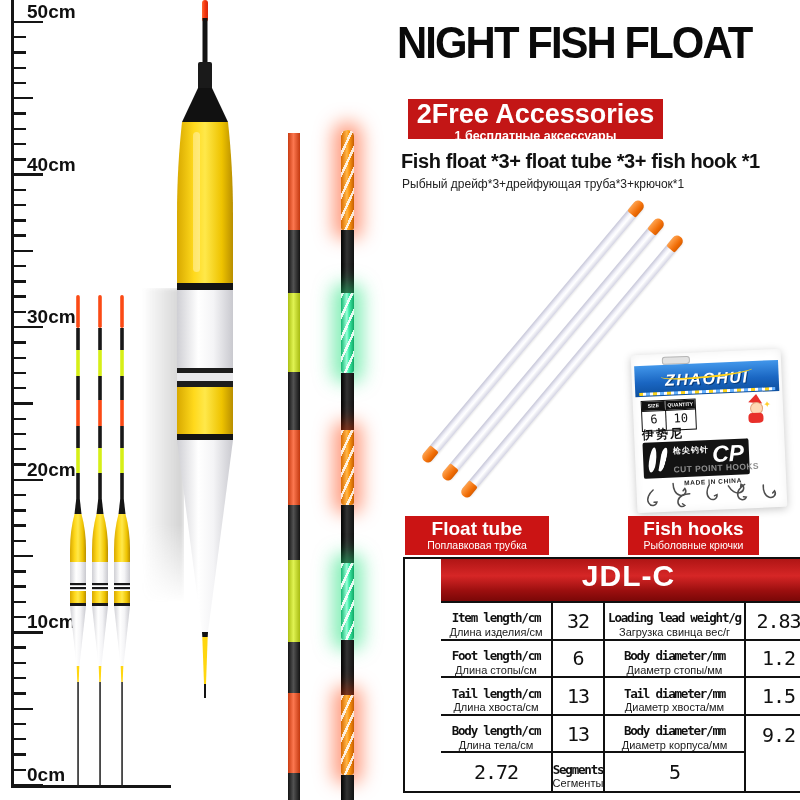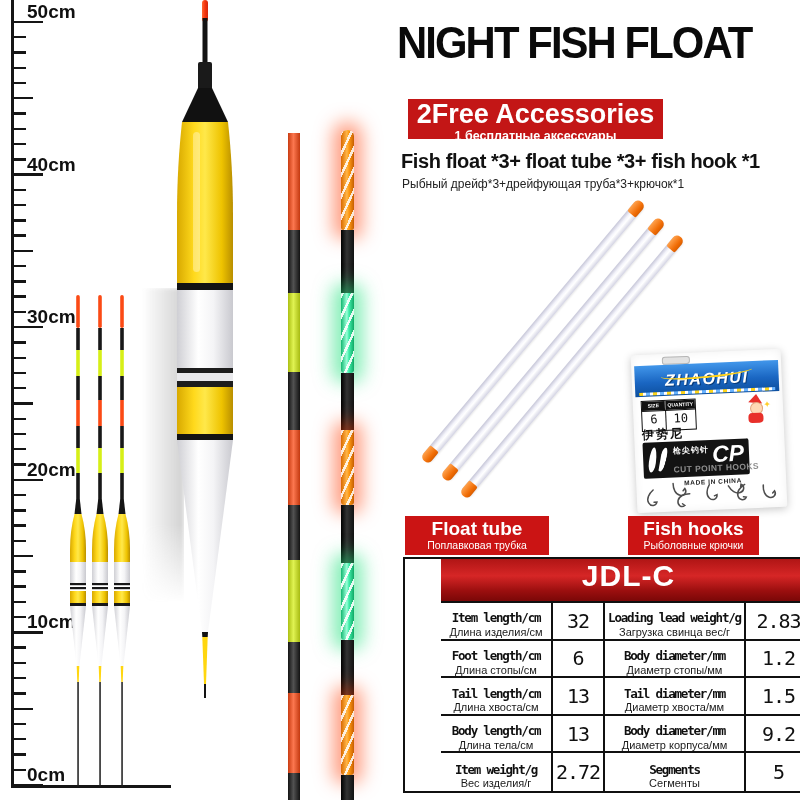--- a/index.html
+++ b/index.html
@@ -404,24 +404,20 @@
           <div class="en">Body length/cm</div>
           <div class="ru">Длина тела/см</div>
         </div>
       <div class="cell value">13</div>
       <div class="cell">
           <div class="en">Body diameter/mm</div>
           <div class="ru">Диаметр корпуса/мм</div>
         </div>
       <div class="cell value">9.2</div>
 
-      <div class="cell">
-          <div class="en">Item weight/g</div>
-          <div class="ru">Вес изделия/г</div>
-        </div>
       <div class="cell value">2.72</div>
       <div class="cell">
           <div class="en">Segments</div>
           <div class="ru">Сегменты</div>
         </div>
       <div class="cell value">5</div>
     </div>
   </div>
 
 </div>

